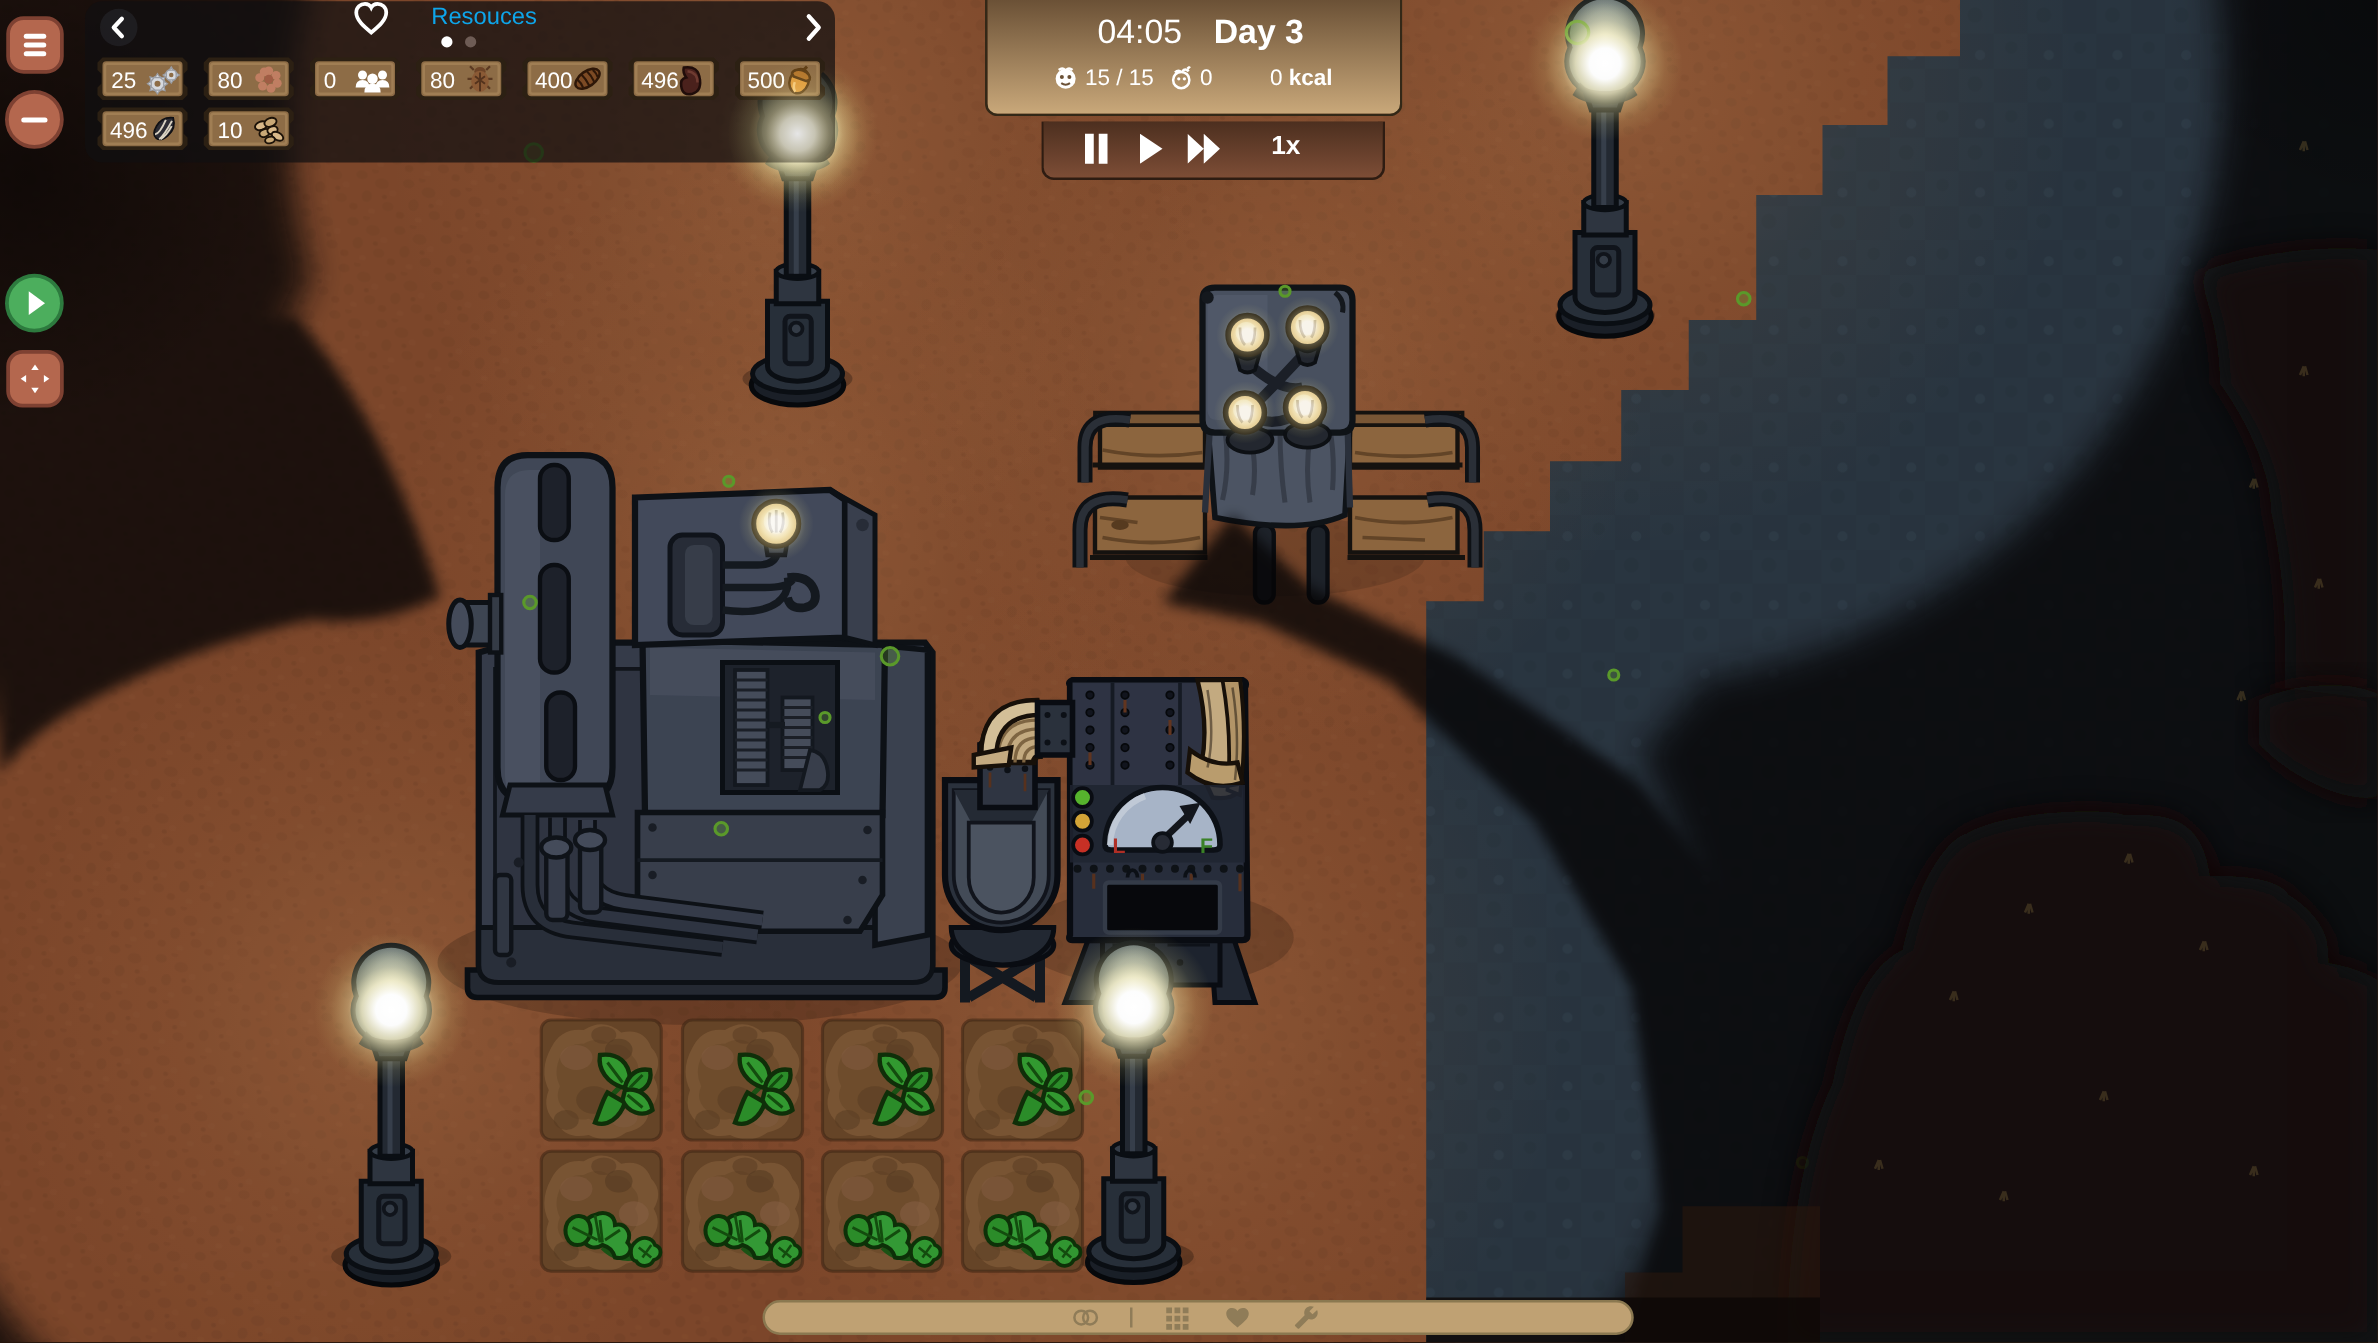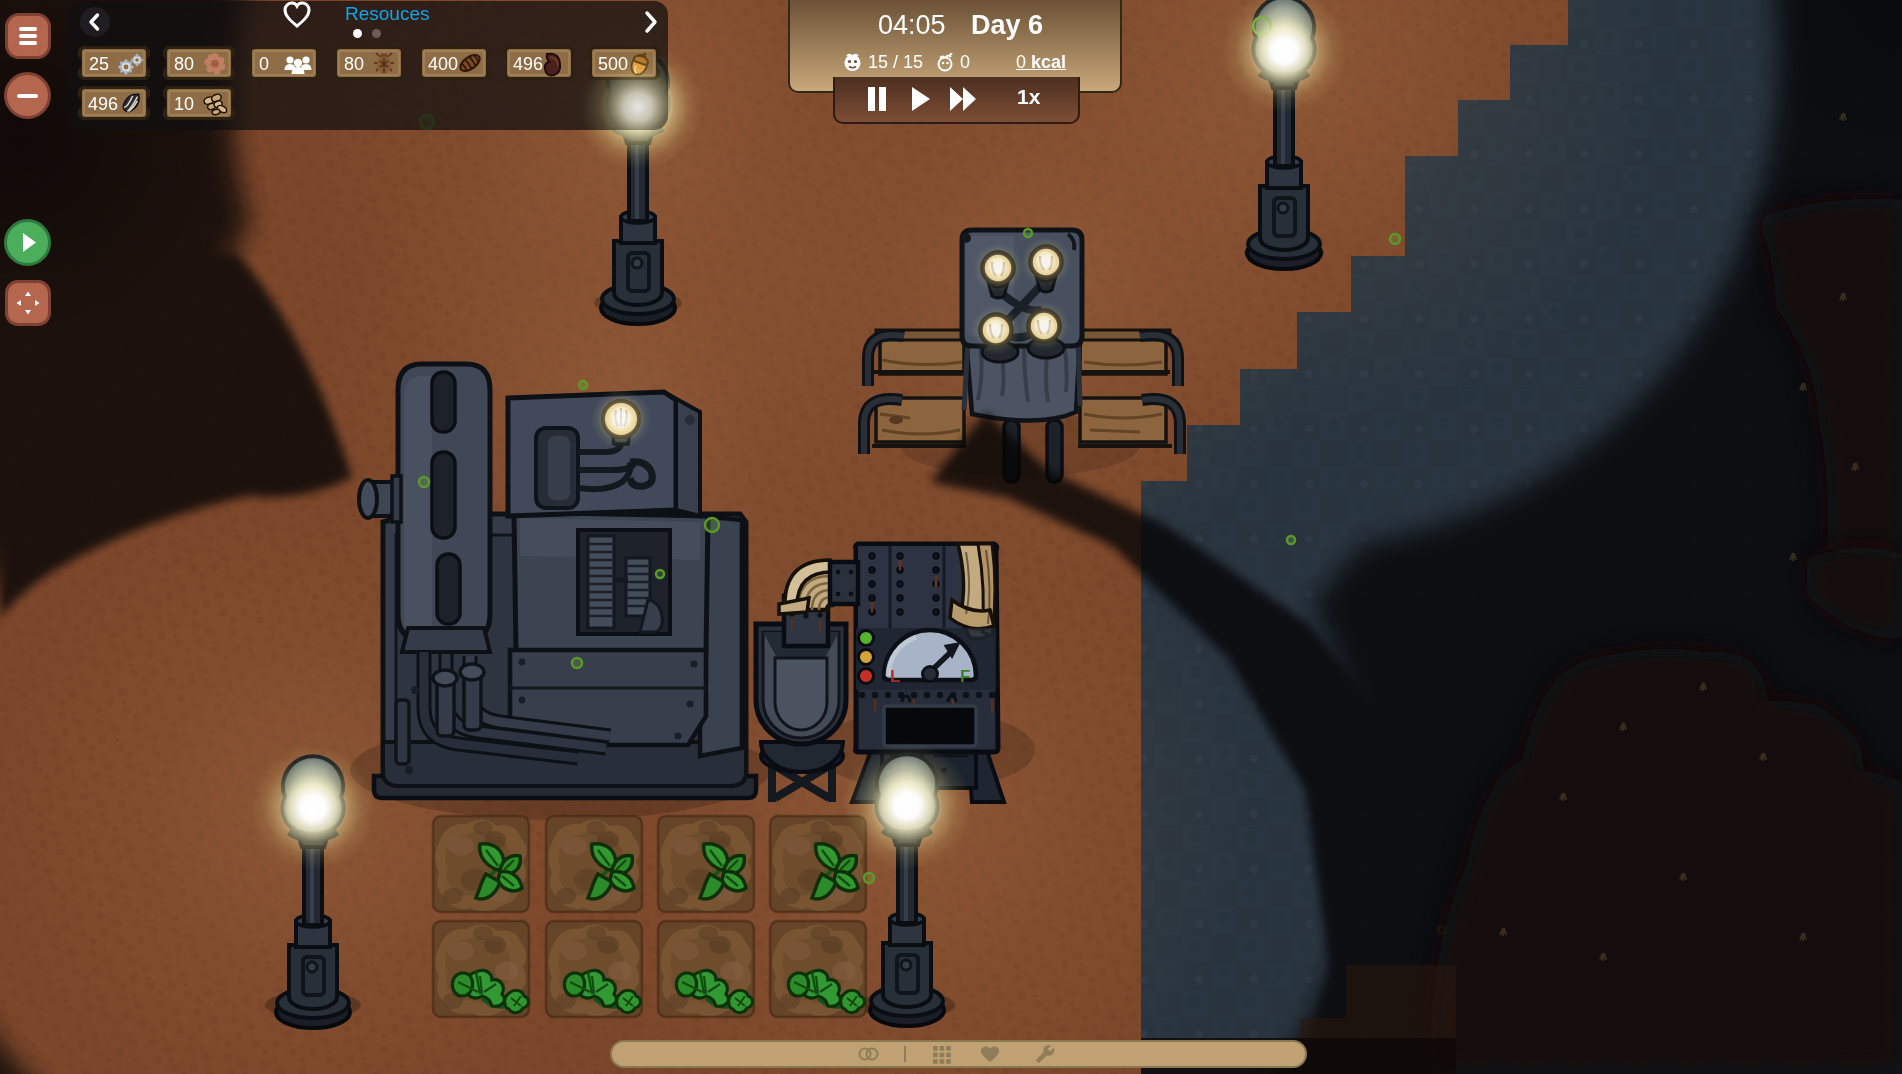--- a/index.html
+++ b/index.html
@@ -675,42 +675,42 @@
     </g>
     <ellipse cx="8" cy="6" rx="5" ry="3" transform="rotate(30 8 6)" fill="#d9b98a" stroke="#1c1208" stroke-width="1.5"></ellipse>
     <ellipse cx="2" cy="9" rx="4" ry="2.6" transform="rotate(-15 2 9)" fill="#c9a876" stroke="#1c1208" stroke-width="1.5"></ellipse>
   </g>
 </g>
 </svg>
 
 <div class="abs" style="left:788px;top:0px;width:334px;height:93px;background:linear-gradient(#6b5136,#c9a87a);border:2px solid #332817;border-top:none;border-radius:0 0 10px 10px;box-sizing:border-box;"></div>
 <div class="abs" style="left:788px;top:10px;width:376px;height:30px;color:#fff;">
   <span class="abs" style="left:90px;font-size:27px;">04:05</span>
-  <span class="abs" style="left:183px;font-size:27px;font-weight:bold;">Day 6</span>
+  <span class="abs" style="left:183px;font-size:27px;font-weight:bold;">Day 3</span>
 </div>
 <div class="abs" style="left:788px;top:52px;width:334px;height:24px;color:#fff;font-size:18px;">
   <svg class="abs" style="left:55px;top:1px" width="19" height="19" viewBox="0 0 19 19">
     <circle cx="9.5" cy="10" r="8" fill="#fff"></circle>
     <path d="M4,3 Q7,0.5 9,3 M15,3 Q12,0.5 10,3" stroke="#fff" stroke-width="2" fill="none"></path>
     <circle cx="6.5" cy="8.5" r="1.6" fill="#6b5136"></circle>
           <circle cx="12.5" cy="8.5" r="1.6" fill="#6b5136"></circle>
     <path d="M6,13.5 q3.5,2.5 7,0" stroke="#6b5136" stroke-width="1.6" fill="none"></path>
   </svg>
   <span class="abs" style="left:80px;">15 / 15</span>
   <svg class="abs" style="left:147px;top:1px" width="20" height="19" viewBox="0 0 20 19">
     <circle cx="10" cy="11" r="6.5" fill="none" stroke="#fff" stroke-width="2"></circle>
     <path d="M5,5 Q8,2 10,5 M16,4 Q13,1 11,4 M15,2 l2,-2" stroke="#fff" stroke-width="2" fill="none"></path>
     <circle cx="8" cy="10" r="1.3" fill="#fff"></circle>
           <circle cx="12.5" cy="10" r="1.3" fill="#fff"></circle>
   </svg>
   <span class="abs" style="left:172px;">0</span>
-  <span class="abs" style="left:228px;text-decoration:underline;">0 <b>kcal</b></span>
-</div>
-
-<div class="abs" style="left:833px;top:77px;width:247px;height:47px;background:linear-gradient(#4c2f1f,#7d4d36);border:2px solid #2e1c12;border-top:none;border-radius:0 0 10px 10px;box-sizing:border-box;">
+  <span class="abs" style="left:228px;">0 <b>kcal</b></span>
+</div>
+
+<div class="abs" style="left:833px;top:97px;width:275px;height:47px;background:linear-gradient(#4c2f1f,#7d4d36);border:2px solid #2e1c12;border-top:none;border-radius:0 0 10px 10px;box-sizing:border-box;">
   <div class="abs" style="left:33px;top:10px;width:7px;height:24px;background:#fff"></div>
   <div class="abs" style="left:44px;top:10px;width:7px;height:24px;background:#fff"></div>
   <svg class="abs" style="left:76px;top:10px" width="20" height="24">
           <path d="M1,0 L19,12 L1,24 Z" fill="#fff"></path>
         </svg>
   <svg class="abs" style="left:115px;top:10px" width="30" height="24">
           <path d="M0,0 L13,12 L0,24 Z M13,0 L26,12 L13,24 Z" fill="#fff"></path>
         </svg>
   <span class="abs" style="left:182px;top:8px;color:#fff;font-size:21px;font-weight:bold;">1x</span>
 </div>

